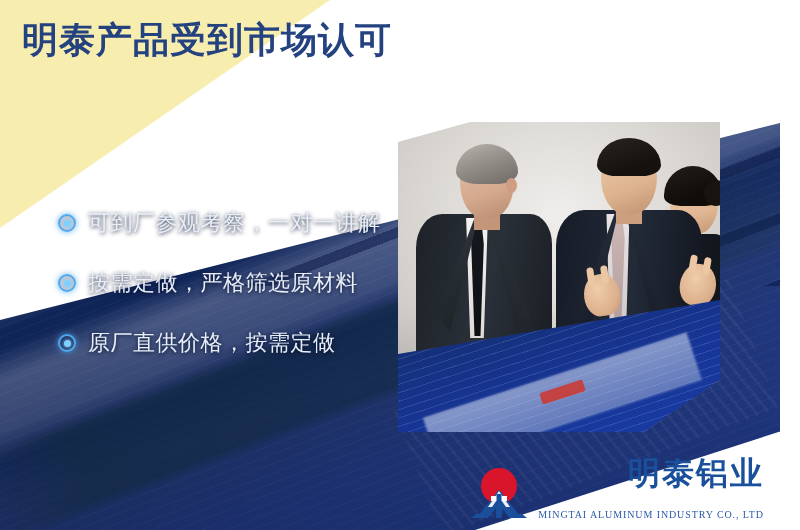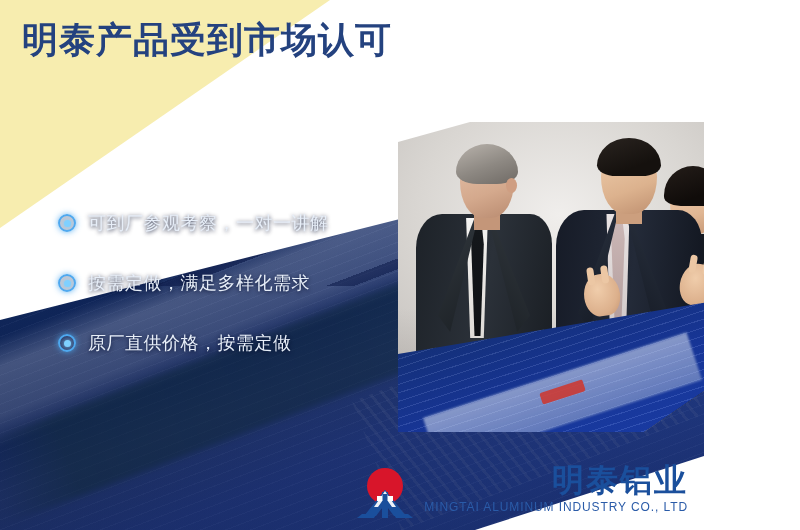--- a/index.html
+++ b/index.html
@@ -6,21 +6,21 @@
     margin: 0;
     padding: 0;
     background: #ffffff;
   }
   body {
     font-family: "Liberation Sans", "DejaVu Sans", sans-serif;
   }
 
   #banner {
     position: relative;
-    width: 704px;
+    width: 780px;
     height: 530px;
     overflow: hidden;
     background: #0b1f4e;
   }
 
   
   .bg-photo {
     position: absolute;
     inset: 0;
     background:
@@ -396,21 +396,21 @@
     content: "";
     position: absolute;
     left: 50%; top: 50%;
     width: 7px; height: 7px;
     margin: -3.5px 0 0 -3.5px;
     border-radius: 50%;
     background: #7fd0ff;
     box-shadow: 0 0 5px rgba(127,208,255,0.95);
   }
   .bullet-text {
-    font-size: 18px;
+    font-size: 22px;
     color: #e7eef8;
     letter-spacing: 0.5px;
     white-space: nowrap;
     text-shadow: 0 1px 4px rgba(0,10,40,0.9);
     font-family: "DejaVu Sans", "Liberation Sans", sans-serif;
   }
 
   
   .bottom-white {
     position: absolute;
@@ -426,20 +426,21 @@
     background: #ffffff;
     clip-path: polygon(800px 432px, 800px 530px, 520px 530px);
   }
 
   
   .logo {
     position: absolute;
     right: 16px;
     bottom: 10px;
     display: flex;
+    align-items: flex-end;
   }
   .logo-mark {
     position: relative;
     width: 62px;
     height: 56px;
     margin-right: 8px;
   }
   .logo-text-wrap {
     display: flex;
     flex-direction: column;
@@ -447,26 +448,26 @@
   }
   .logo-cn {
     font-size: 32px;
     font-weight: bold;
     color: #1a4f9c;
     letter-spacing: 2px;
     line-height: 1.05;
     font-family: "DejaVu Sans", "Liberation Sans", sans-serif;
   }
   .logo-en {
-    font-size: 12px;
+    font-size: 10px;
     color: #2a5ba8;
     letter-spacing: 0.9px;
-    margin-top: 2px;
+    margin-top: 18px;
     white-space: nowrap;
-    font-family: Liberation Sans, sans-serif;
+    font-family: Liberation Serif, serif;
   }
 </style>
 </head>
 <body>
 
 <div id="banner">
 
   <div class="bg-photo">
     <div class="bg-ribs"></div>
     <div class="bg-skylights"></div>
@@ -483,21 +484,21 @@
   <div class="bullets">
 
     <div class="bullet">
       <span class="bullet-icon"></span>
       <span class="bullet-text">可到厂参观考察，一对一讲解</span>
     </div>
 
 
     <div class="bullet">
       <span class="bullet-icon"></span>
-      <span class="bullet-text">按需定做，满足多样化需求</span>
+      <span class="bullet-text">按需定做，严格筛选原材料</span>
     </div>
 
     <div class="bullet">
       <span class="bullet-icon"></span>
       <span class="bullet-text">原厂直供价格，按需定做</span>
     </div>
 
   </div>
 
   <div class="photo">

